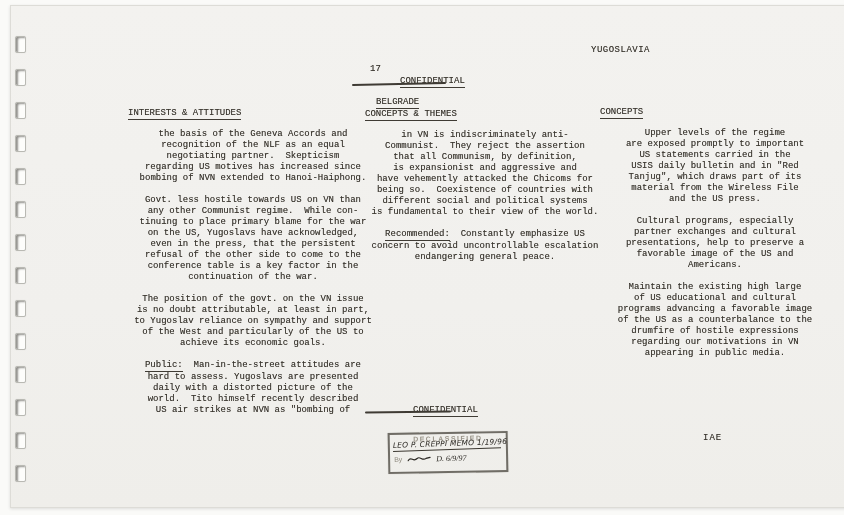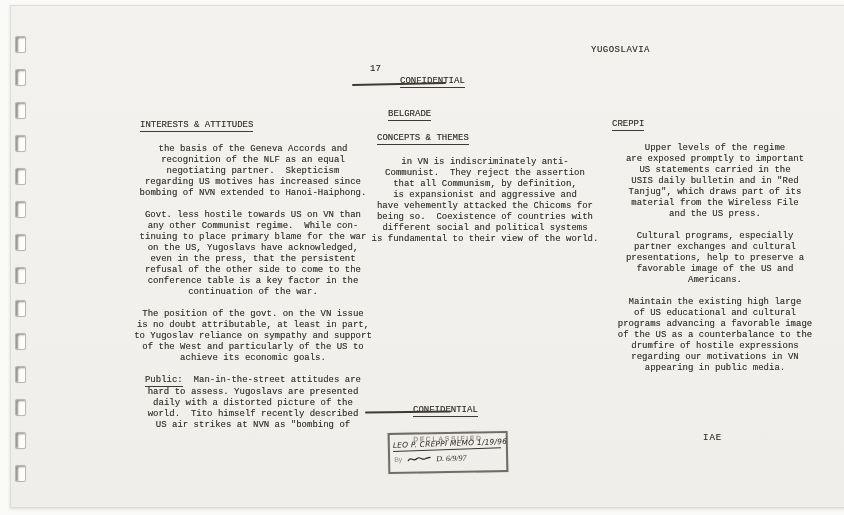--- a/index.html
+++ b/index.html
@@ -30,21 +30,21 @@
   .classif-top{left:345px;top:70px;}
   .classif-bottom{left:358px;top:399px;}
   .strike{position:absolute;height:2px;background:#3f3b34;border-radius:1px;}
   .strike-top{left:341px;top:77px;width:94px;transform:rotate(-1.2deg);}
   .strike-bottom{left:354px;top:405px;width:86px;transform:rotate(-0.6deg);}
   .col{position:absolute;font-size:9px;line-height:11px;}
   .col-1{left:117px;top:102px;width:250px;}
   .col-2{left:354px;top:91px;width:240px;}
   .col-3{left:589px;top:101px;width:230px;}
   .col-hdr-wrap{margin:0 0 9px 0;}
-  .col-header{margin:12px;line-height:11px;white-space:pre;}
+  .col-header{margin:0;line-height:11px;white-space:pre;}
   .col-header .u{display:inline-block;border-bottom:1px solid #3f3b34;padding-bottom:0px;}
   .hdr-indent{padding-left:11px;}
   .para{margin:0 0 11px 0;white-space:pre;line-height:11px;text-align:center;}
   .para .lead{display:inline-block;border-bottom:1px solid #3f3b34;}
   .initials{position:absolute;left:692px;top:427px;font-size:9px;letter-spacing:1px;text-align:center;}
   .stamp{
     position:absolute;left:377px;top:426px;width:116px;height:37px;
     border:2px solid rgba(70,66,58,0.75);transform:rotate(-1deg);
     box-shadow:0 0 1px rgba(70,66,58,0.3);
   }
@@ -132,25 +132,28 @@
         <div class="col-header"><span class="u">CONCEPTS &amp; THEMES</span></div>
       </div>
       <p class="para">in VN is indiscriminately anti-
 Communist.  They reject the assertion
 that all Communism, by definition,
 is expansionist and aggressive and
 have vehemently attacked the Chicoms for
 being so.  Coexistence of countries with
 different social and political systems
 is fundamental to their view of the world.</p>
+      <p class="para"><span class="lead">Recommended:</span><span>  Constantly emphasize US
+concern to avoid uncontrollable escalation
+endangering general peace.</span></p>
     </div>
 
     <div class="col col-3 typed">
       <div class="col-hdr-wrap">
-        <div class="col-header"><span class="u">CREPPI</span></div>
+        <div class="col-header"><span class="u">CONCEPTS</span></div>
       </div>
       <p class="para">Upper levels of the regime
 are exposed promptly to important
 US statements carried in the
 USIS daily bulletin and in "Red
 Tanjug", which draws part of its
 material from the Wireless File
 and the US press.</p>
       <p class="para">Cultural programs, especially
 partner exchanges and cultural

